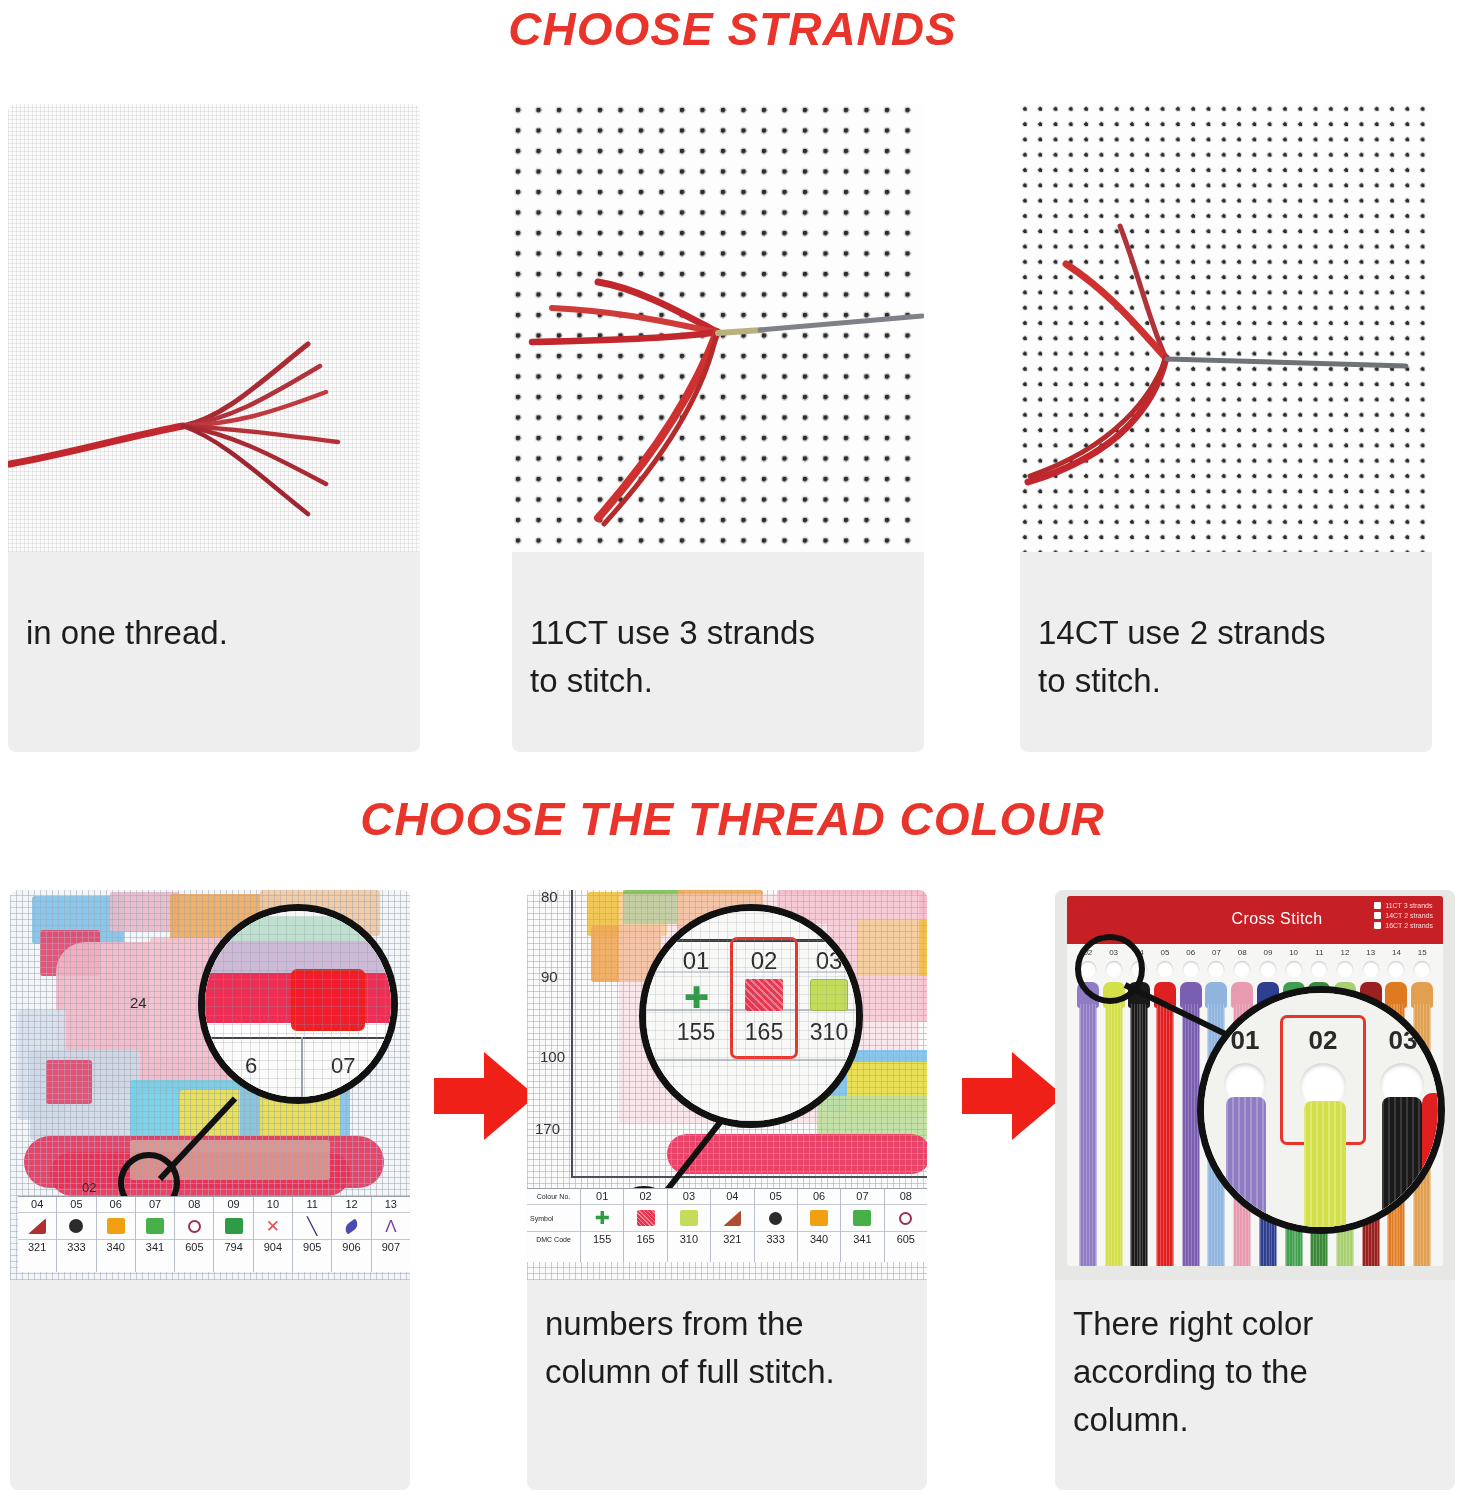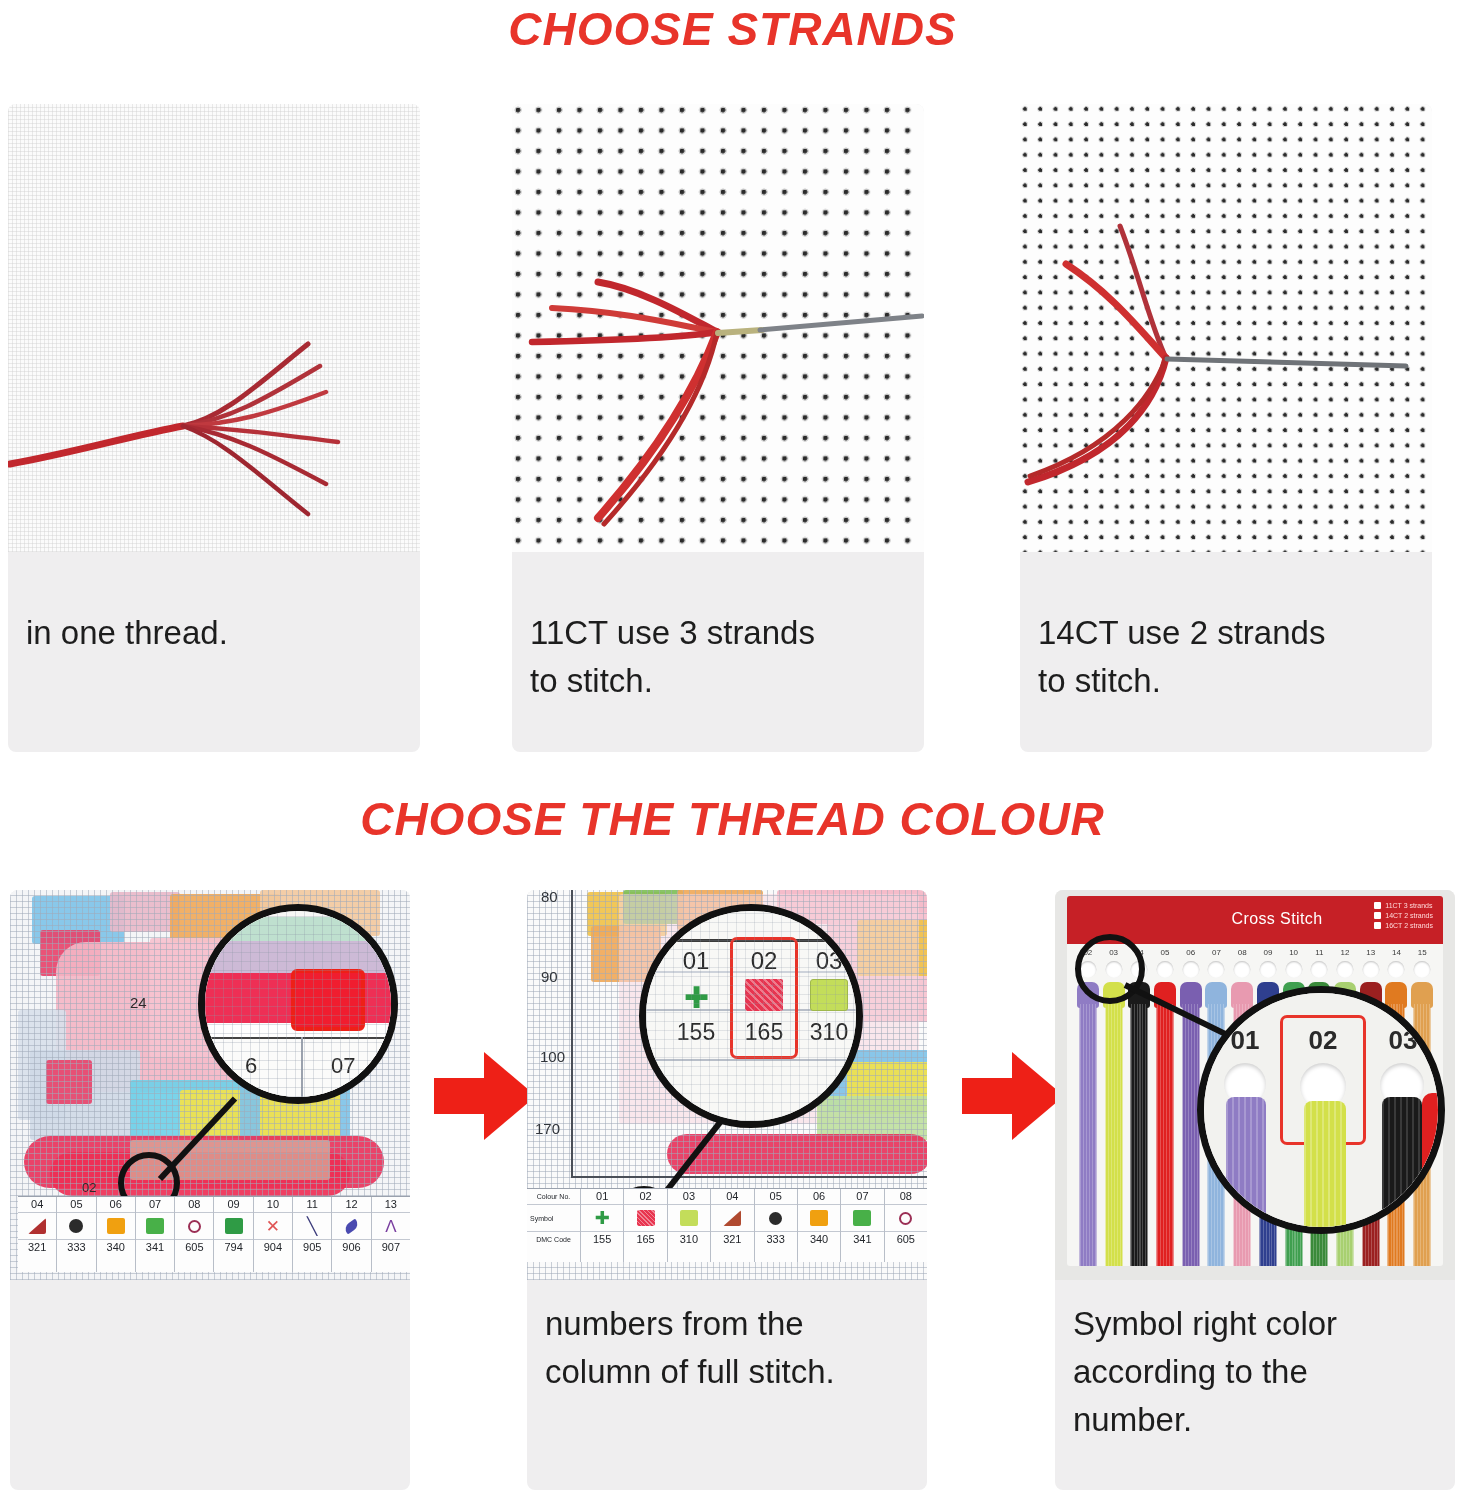--- a/index.html
+++ b/index.html
@@ -780,17 +780,17 @@
         <div style="position:absolute;left:176px;top:70px;width:44px;height:44px;border-radius:50%;background:#ffffff;box-shadow:inset 0 2px 4px rgba(0,0,0,.2);"></div>
 
         <div style="position:absolute;left:22px;top:104px;width:40px;height:144px;background:#8f7cc4;border-radius:8px 8px 0 0;background-image:repeating-linear-gradient(90deg,rgba(255,255,255,.22) 0 2px,rgba(0,0,0,0) 2px 6px);"></div>
         <div style="position:absolute;left:100px;top:108px;width:42px;height:140px;background:#d3e04a;border-radius:8px 8px 0 0;background-image:repeating-linear-gradient(90deg,rgba(255,255,255,.25) 0 2px,rgba(0,0,0,0) 2px 6px);"></div>
         <div style="position:absolute;left:178px;top:104px;width:40px;height:144px;background:#1a1a1a;border-radius:8px 8px 0 0;background-image:repeating-linear-gradient(90deg,rgba(255,255,255,.14) 0 2px,rgba(0,0,0,0) 2px 6px);"></div>
         <div style="position:absolute;left:218px;top:100px;width:30px;height:90px;background:#e02020;border-radius:10px 0 0 0;"></div>
       </div>
     </div>
   </div>
   <div class="caption">
-    <div>Symbol right color</div>
+    <div>There right color</div>
     <div>according to the</div>
-    <div>number.</div>
+    <div>column.</div>
   </div>
 </div>
 
 </body></html>

